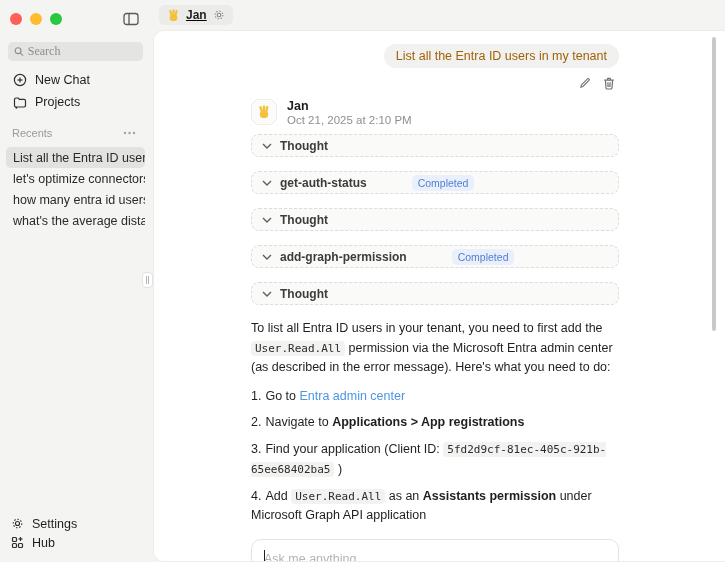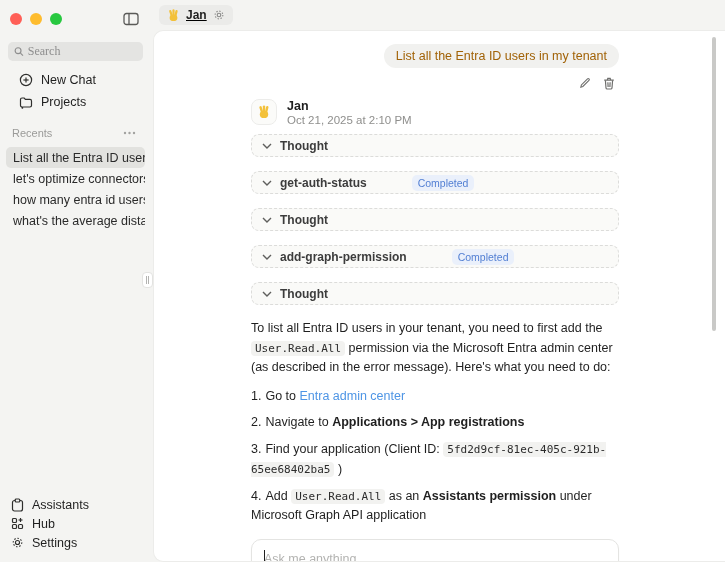--- a/index.html
+++ b/index.html
@@ -10,21 +10,21 @@
   
   .sidebar { position:absolute; left:0; top:0; width:151px; height:562px; background:#f4f4f2; display:flex; flex-direction:column; }
   .titlebar { display:flex; align-items:center; padding:9px 10px 6px 10px; }
   .lights { display:flex; gap:8px; }
   .light { width:12px; height:12px; border-radius:50%; }
   .titlebar-spacer { flex:1; }
   .icon-btn { display:flex; align-items:center; justify-content:center; width:20px; height:20px; border-radius:4px; }
   .searchbox { margin:7px 8px 4px 8px; height:19px; background:#e4e4e2; border-radius:5px; display:flex; align-items:center; padding:0 6px; gap:4px; }
   .searchbox input { border:none; outline:none; background:transparent; font-family:Liberation Serif, serif; font-size:12px; color:#4a4a4a; width:100%; }
   .searchbox input::placeholder { color:#8e8e8e; }
-  .nav { padding:4px 6px 0 14px; }
+  .nav { padding:4px 6px 0 8px; }
   .nav-item { display:flex; align-items:center; gap:8px; height:22px; padding:0 5px; border-radius:5px; font-size:12.5px; color:#1f1f1f; font-weight:500; }
   .recents-header { display:flex; align-items:center; padding:10px 12px 2px 12px; font-size:11px; color:#9b9b99; }
   .recents-header .sp { flex:1; }
   .recents { padding:2px 6px; }
   .recent-item { height:21px; display:flex; align-items:center; padding:0 7px; border-radius:5px; font-size:12.5px; color:#2a2a2a; white-space:nowrap; overflow:hidden; }
   .recent-item.selected { background:#e2e2df; }
   .sidebar-spacer { flex:1; }
   .sidebar-footer { padding:0 6px 10px 6px; }
   .sidebar-footer .nav-item { height:19px; font-weight:400; }
 
@@ -132,42 +132,35 @@
       <div class="recent-item selected">List all the Entra ID users ...</div>
       <div class="recent-item">let's optimize connectors ...</div>
       <div class="recent-item">how many entra id users ...</div>
       <div class="recent-item">what's the average distan...</div>
     </div>
 
     <div class="sidebar-spacer"></div>
 
     <div class="sidebar-footer">
       <div class="nav-item">
-        <svg width="13" height="14" viewBox="0 0 13 14" fill="none" stroke="#2f2f2d" stroke-width="1.2">
-            <rect x="1.5" y="2.5" width="10" height="10.5" rx="2"></rect>
-            <rect x="4.2" y="1" width="4.6" height="3" rx="1" fill="#f4f4f2"></rect>
-          </svg>
-        <span>Assistants</span>
+        <svg width="13" height="13" viewBox="0 0 14 14" fill="none" stroke="#2f2f2d" stroke-width="1.2">
+            <circle cx="7" cy="7" r="2.2"></circle>
+            <circle cx="7" cy="7" r="4.6" stroke-dasharray="1.6 1.9"></circle>
+          </svg>
+        <span>Settings</span>
       </div>
       <div class="nav-item">
         <svg width="13" height="13" viewBox="0 0 13 13" fill="none" stroke="#2f2f2d" stroke-width="1.2">
             <rect x="1.5" y="1.5" width="4" height="4" rx="1"></rect>
             <rect x="7.5" y="7.5" width="4" height="4" rx="1"></rect>
             <rect x="1.5" y="7.5" width="4" height="4" rx="1"></rect>
             <line x1="9.5" y1="1" x2="9.5" y2="5"></line>
             <line x1="7.5" y1="3" x2="11.5" y2="3"></line>
           </svg>
         <span>Hub</span>
-      </div>
-      <div class="nav-item">
-        <svg width="13" height="13" viewBox="0 0 14 14" fill="none" stroke="#2f2f2d" stroke-width="1.2">
-            <circle cx="7" cy="7" r="2.2"></circle>
-            <circle cx="7" cy="7" r="4.6" stroke-dasharray="1.6 1.9"></circle>
-          </svg>
-        <span>Settings</span>
       </div>
     </div>
   </aside>
 
   <div class="resize-handle">
       <i></i>
       <i></i>
     </div>
 
   <main class="main">

